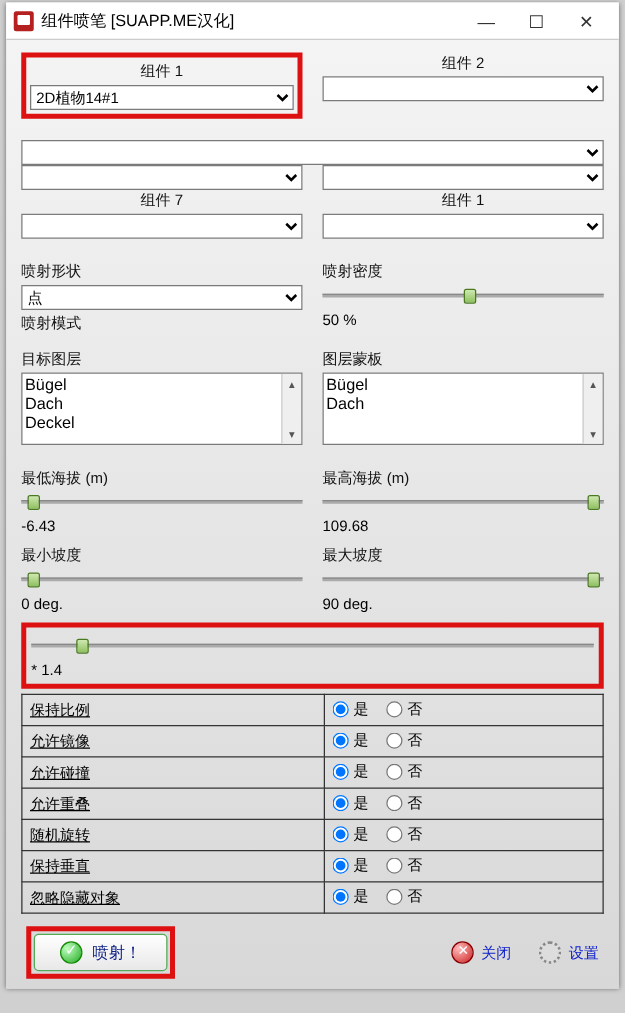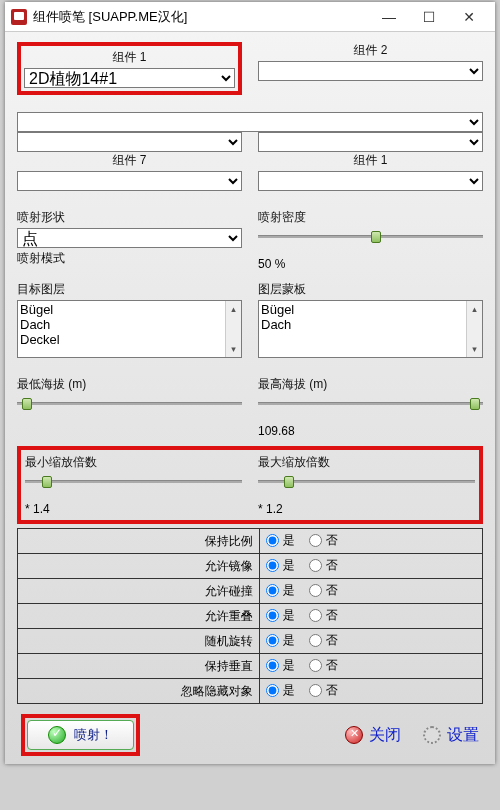--- a/index.html
+++ b/index.html
@@ -8,46 +8,46 @@
   .titlebar { height: 30px; background: #fff; border-bottom: 1px solid #ccc; display: flex; align-items: center; padding: 0 6px; font-size: 13px; }
   .titlebar .icon { width: 16px; height: 16px; background: #b52020; border-radius:2px; margin-right:6px; position:relative;}
   .titlebar .icon::after{content:"";position:absolute;left:3px;top:3px;width:10px;height:8px;background:#fff;border-radius:1px;}
   .titlebar .spacer { flex:1; }
   .winbtn { width: 40px; height: 28px; text-align:center; line-height:28px; font-size:14px; color:#333; cursor:pointer;}
   .content { padding: 10px 12px 6px 12px; }
   .row { display:flex; gap: 16px; }
   .col { flex:1; }
   .lbl { font-size: 12px; text-align:center; margin-bottom:2px; color:#111;}
   .lblL { font-size: 12px; margin-bottom:2px; color:#111;}
-  select.win { width:100%; height:20px; font-size:16px; border:1px solid #7a7a7a; background:#fff;}
+  select.win { width:100%; height:20px; font-size:12px; border:1px solid #7a7a7a; background:#fff;}
   .box { border: 4px solid #d11; padding:3px; }
   .hlbox { border: 4px solid #d11; padding:4px; }
   .section { margin-top: 18px; justify-content: space-between; }
   .sliderwrap { position:relative; height:16px; margin:3px 0 4px 0;}
   .track { position:absolute; left:0;right:0;top:6px;height:3px;background:#aaa;border-top:1px solid #888;}
   .thumb{position:absolute;top:2px;width:10px;height:12px;background:linear-gradient(#cfe8b0,#8fc060);border:1px solid #4a7a20;border-radius:2px;}
-  .val { font-size:12px; margin-top:12px;}
+  .val { font-size:12px; margin-top:2px;}
   .listbox{width:100%;height:58px;border:1px solid #7a7a7a;background:#fff;font-size:13px;padding:1px 2px;overflow:hidden;position:relative;}
   .scroll{position:absolute;right:0;top:0;bottom:0;width:16px;background:#efefef;border-left:1px solid #ccc;}
   .scroll .up,.scroll .down{height:16px;text-align:center;font-size:9px;line-height:16px;color:#555;}
   .opts-table{width:100%;border-collapse:collapse;margin-top:4px;}
   .opts-table td{border:1px solid #333;font-size:12px;padding:3px 6px;}
-  .opts-table .lcell{width:52%;text-align:right;}
+  .opts-table .lcell{width:52%;text-align:left;text-decoration:underline;}
   .opts-table .rcell{text-align:left;}
   .radio{display:inline-flex;align-items:center;margin-right:14px;font-size:12px;}
   .radio input{margin-right:4px;}
   .footer{display:flex;align-items:center;gap:6px;padding:10px 4px 2px 4px;}
   .pill{display:flex;align-items:center;gap:8px;border:1px solid #5a5;border-radius:4px;padding:5px 20px;font-size:13px;color:#128;background:linear-gradient(#fff,#e8e8e8);}
   .iconround{width:18px;height:18px;border-radius:50%;display:inline-block;}
   .green{background:radial-gradient(circle at 30% 30%,#bfffbf,#2a2);border:1px solid #180;position:relative;}
   .green::after{content:"✓";position:absolute;left:3px;top:-1px;font-size:12px;color:#fff;}
   .red{background:radial-gradient(circle at 30% 30%,#fbb,#c22);border:1px solid #800;position:relative;}
   .red::after{content:"✕";position:absolute;left:4px;top:0;font-size:11px;color:#fff;}
   .gear{width:18px;height:18px;border-radius:50%;border:2px dotted #888;background:#ddd;}
-  .flink{font-size:16px;color:#12c;}
+  .flink{font-size:12px;color:#12c;}
   .smallsel{width:70px;}
 </style>
 </head>
 <body>
 
 <div class="window">
   <div class="titlebar">
     <span class="icon"></span>
     <span>组件喷笔 [SUAPP.ME汉化]</span>
     <span class="spacer"></span>
@@ -137,49 +137,59 @@
       </div>
     </div>
 
     <div class="row section">
       <div class="col">
         <div class="lblL">最低海拔 (m)</div>
         <div class="sliderwrap">
             <div class="track"></div>
             <div class="thumb" style="left:2%"></div>
           </div>
+        <div class="val">-6.43</div>
       </div>
       <div class="col">
         <div class="lblL">最高海拔 (m)</div>
         <div class="sliderwrap">
             <div class="track"></div>
             <div class="thumb" style="left:94%"></div>
           </div>
         <div class="val">109.68</div>
       </div>
     </div>
 
+    <div class="row" style="margin-top:8px;">
+      <div class="col">
+        <div class="lblL">最小坡度</div>
+        <div class="sliderwrap">
+            <div class="track"></div>
+            <div class="thumb" style="left:2%"></div>
+          </div>
+        <div class="val">0 deg.</div>
+      </div>
+      <div class="col">
+        <div class="lblL">最大坡度</div>
+        <div class="sliderwrap">
+            <div class="track"></div>
+            <div class="thumb" style="left:94%"></div>
+          </div>
+        <div class="val">90 deg.</div>
+      </div>
+    </div>
 
     <div class="hlbox" style="margin-top:8px;">
       <div class="row">
         <div class="col">
-          <div class="lblL">最小缩放倍数</div>
           <div class="sliderwrap">
               <div class="track"></div>
               <div class="thumb" style="left:8%"></div>
             </div>
           <div class="val">* 1.4</div>
-        </div>
-        <div class="col">
-          <div class="lblL">最大缩放倍数</div>
-          <div class="sliderwrap">
-              <div class="track"></div>
-              <div class="thumb" style="left:12%"></div>
-            </div>
-          <div class="val">* 1.2</div>
         </div>
       </div>
     </div>
 
     <table class="opts-table">
       <tbody id="opts-body">
           <tr>
             <td class="lcell">保持比例</td>
             <td class="rcell"><label class="radio"><input type="radio" name="o0" checked="" style="">是</label><label class="radio"><input type="radio" name="o0" style="">否</label></td>
           </tr>

